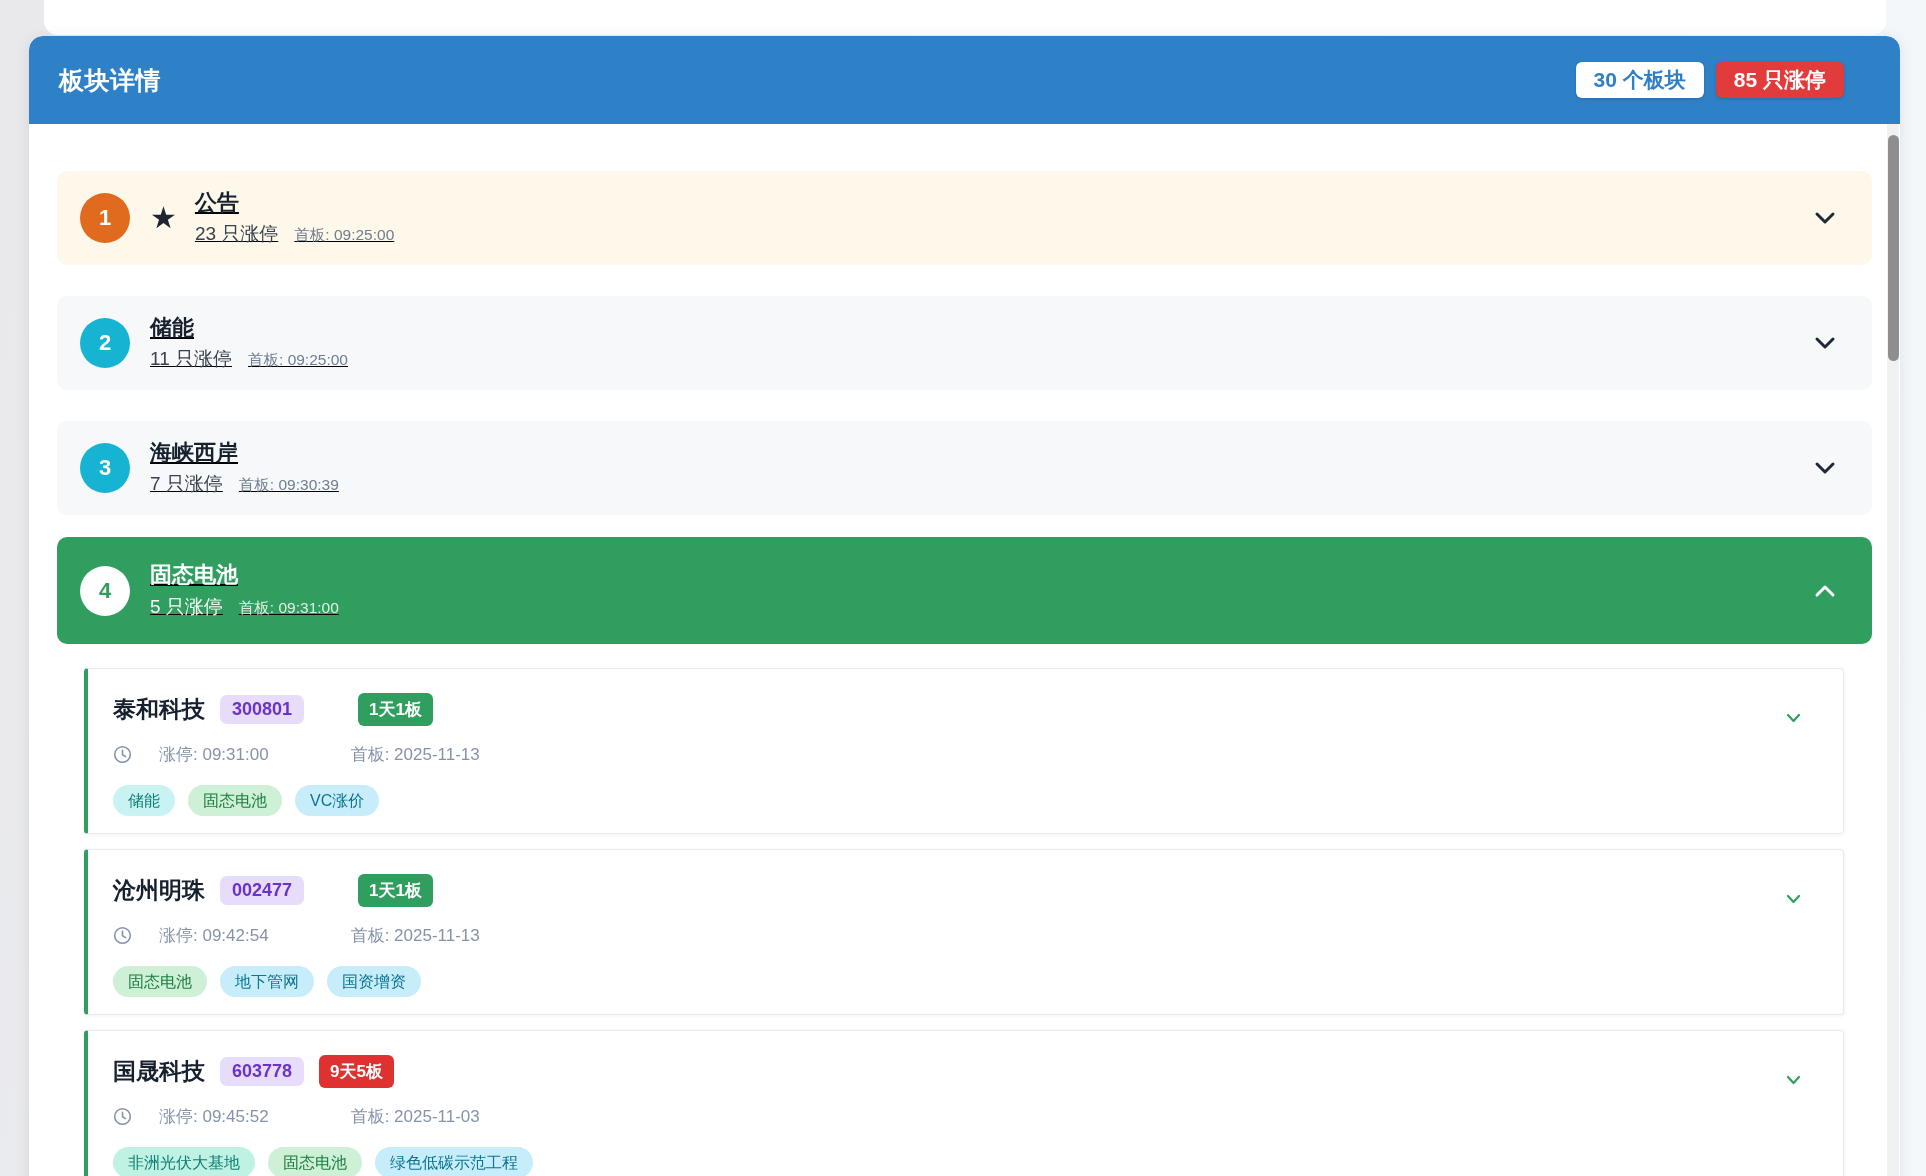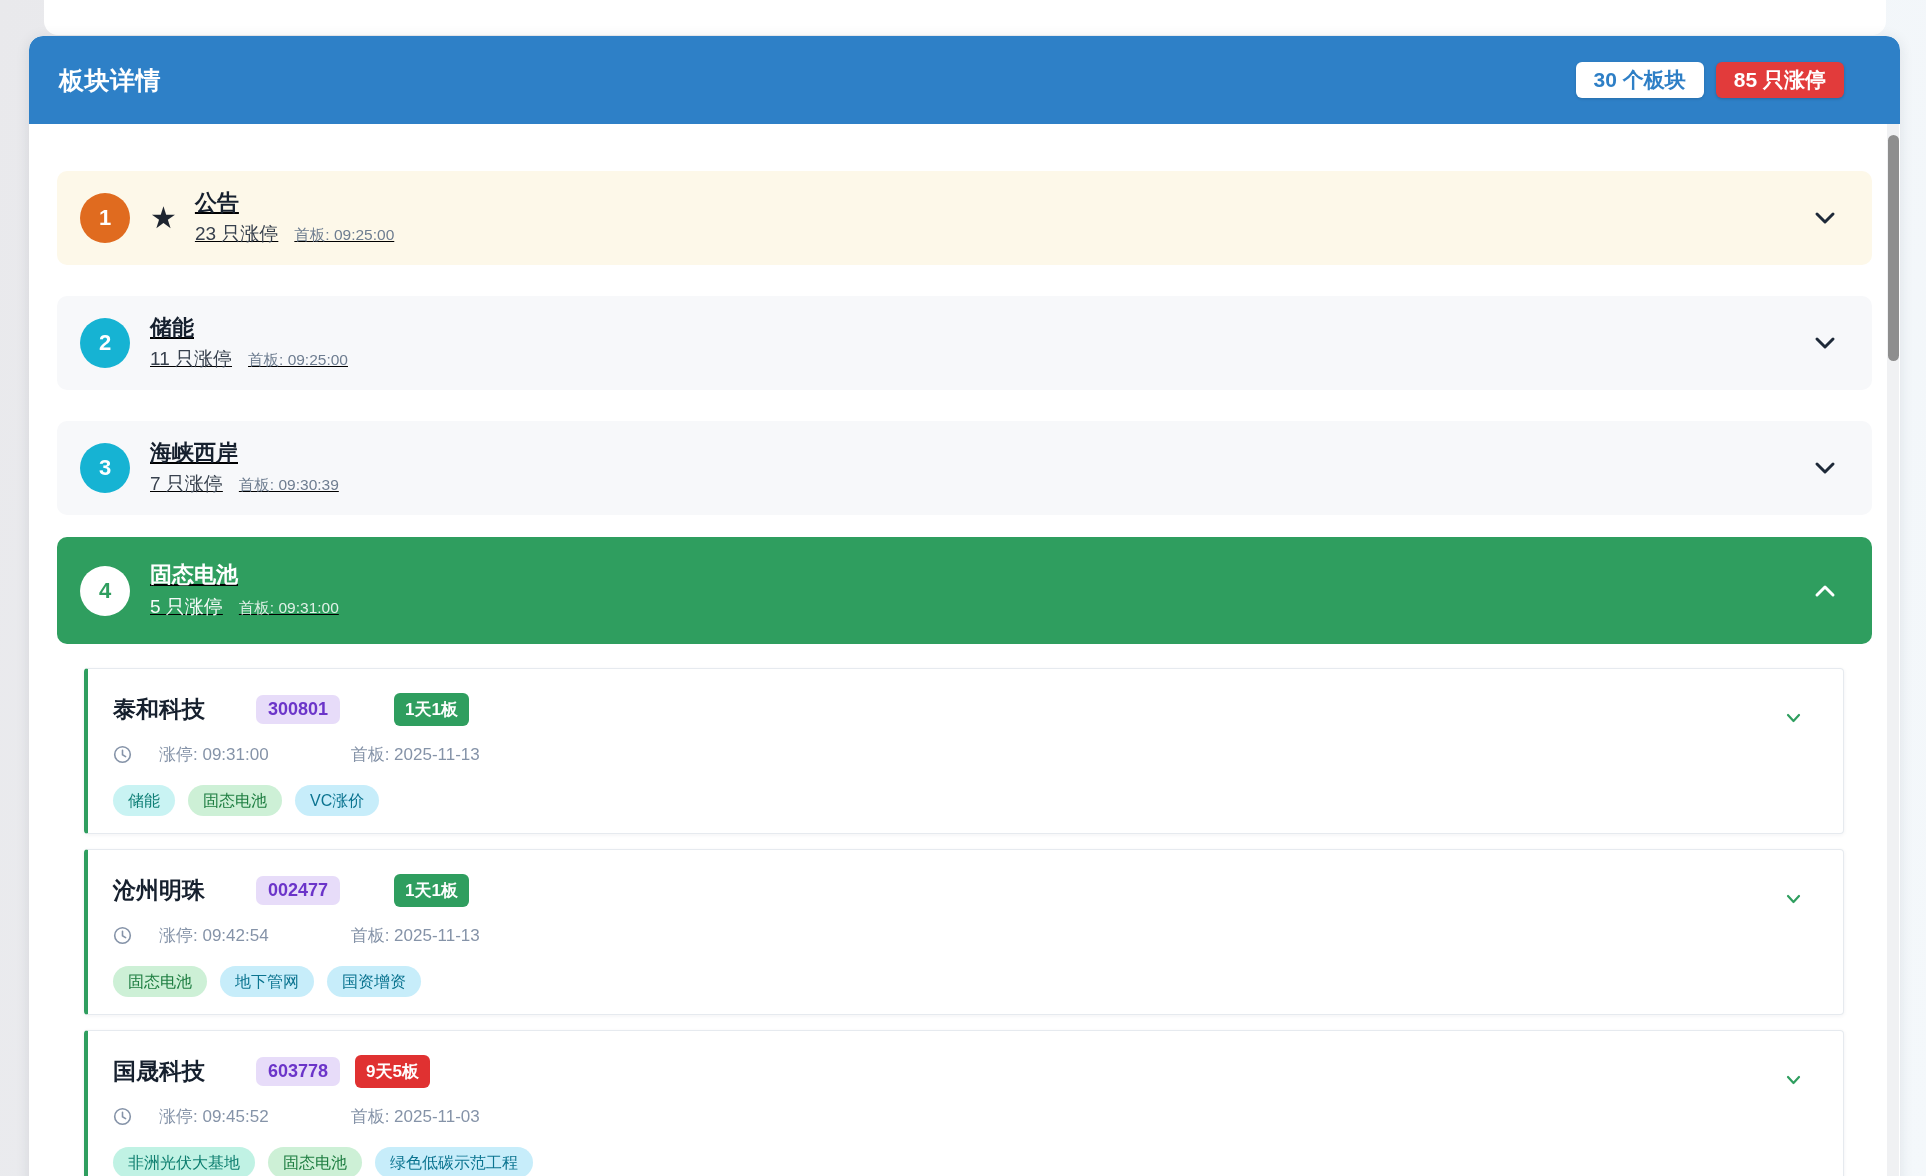--- a/index.html
+++ b/index.html
@@ -52,21 +52,21 @@
   .chev { margin-left:auto; display:flex; align-items:center; }
 
   .stock-list { margin:0 28px 0 27px; }
   .stock-card { position:relative; height:166px; background:#ffffff;
     border:1px solid #e6eaef; border-left:4px solid #2f9e5f; border-radius:4px;
     box-shadow:0 1px 4px rgba(30,40,60,.06); padding:24px 24px 0 25px; margin-bottom:15px; }
 
   .stock-title-row { display:flex; align-items:center; gap:15px; }
   .stock-name { font-size:23px; font-weight:bold; color:#16202e; }
   .code-badge { background:#e7dcf9; color:#6b34c9; font-size:18px; font-weight:bold;
-    padding:4px 12px; border-radius:7px;margin-left:36px; }
+    padding:4px 12px; border-radius:7px; }
   .streak-badge { font-size:17px; font-weight:bold; color:#ffffff; padding:5px 11px; border-radius:6px; }
   .streak-green { background:#2f9e5f;margin-left:39px; }
   .streak-red { background:#e03131; }
 
   .stock-info-row { margin-top:17px; display:flex; align-items:center; gap:27px;
     font-size:17px; color:#8593a8; }
   .stock-info-gap { width:28px; }
 
   .tag-row { margin-top:19px; display:flex; gap:13px; }
   .tag { font-size:16px; padding:6px 15px; border-radius:999px; line-height:1.2; }

